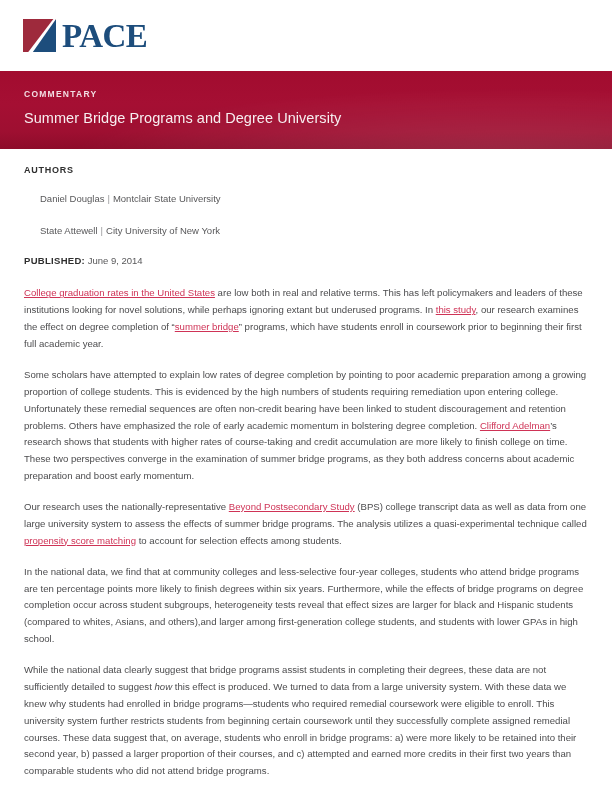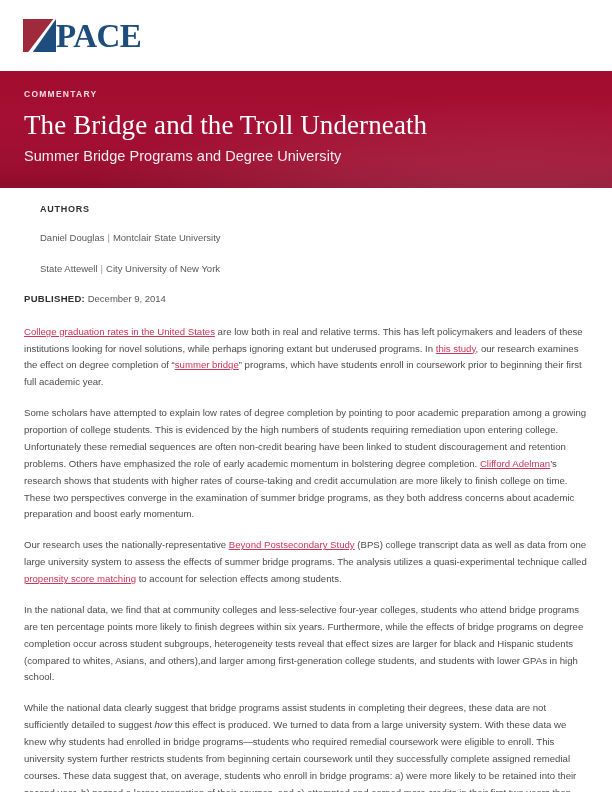--- a/index.html
+++ b/index.html
@@ -21,20 +21,21 @@
   .masthead {
     height: 71px;
     background: #ffffff;
     display: flex;
     align-items: center;
     padding-left: 23px;
   }
   .logo {
     display: flex;
     align-items: center;
+    gap: 6px;
   }
   .logo-mark {
     width: 33px;
     height: 33px;
     position: relative;
     overflow: hidden;
     background: #9e2a3c;
     flex: 0 0 auto;
   }
   .logo-mark .tri-blue {
@@ -98,21 +99,21 @@
 
   
   .content {
     padding: 16px 24px 0 24px;
   }
   .meta-heading {
     font-size: 9px;
     font-weight: bold;
     letter-spacing: 0.75px;
     color: #2f2f2f;
-    margin: 0 0 6px 16px;
+    margin: 0 0 6px 0;
     text-transform: uppercase;
   }
   .author-line {
     font-size: 9.5px;
     color: #58585a;
     line-height: 1.62;
     margin: 16px;
   }
   .author-sep {
     color: #9a9a9c;
@@ -158,37 +159,36 @@
     <span class="logo-mark">
       <span class="tri-blue"></span>
       <span class="slash"></span>
     </span>
     <span class="logo-word">PACE</span>
   </div>
 </header>
 
 <section class="banner">
   <div class="kicker">COMMENTARY</div>
-  <h1 class="banner-title">The Bridge and the Troll Underneath</h1>
   <div class="banner-subtitle">Summer Bridge Programs and Degree University</div>
 </section>
 
 <section class="content">
   <div class="meta-heading">AUTHORS</div>
   <div>
     <p class="author-line">
       <span>Daniel Douglas</span><span class="author-sep">|</span><span>Montclair State University</span>
     </p>
     <p class="author-line">
       <span>State Attewell</span><span class="author-sep">|</span><span>City University of New York</span>
     </p>
   </div>
   <p class="published">
     <b><span>PUBLISHED</span>:</b>
-    <span>December 9, 2014</span>
+    <span>June 9, 2014</span>
   </p>
 </section>
 
 <section class="body-copy" id="article-body">
     <p><a href="#">College graduation rates in the United States</a><span> are low both in real and relative terms. This has left policymakers and leaders of these institutions looking for novel solutions, while perhaps ignoring extant but underused programs. In </span><a href="#">this study</a><span>, our research examines the effect on degree completion of “</span><a href="#">summer bridge</a><span>” programs, which have students enroll in coursework prior to beginning their first full academic year.</span></p>
     <p><span>Some scholars have attempted to explain low rates of degree completion by pointing to poor academic preparation among a growing proportion of college students. This is evidenced by the high numbers of students requiring remediation upon entering college. Unfortunately these remedial sequences are often non-credit bearing have been linked to student discouragement and retention problems. Others have emphasized the role of early academic momentum in bolstering degree completion. </span><a href="#">Clifford Adelman</a><span>’s research shows that students with higher rates of course-taking and credit accumulation are more likely to finish college on time. These two perspectives converge in the examination of summer bridge programs, as they both address concerns about academic preparation and boost early momentum.</span></p>
     <p><span>Our research uses the nationally-representative </span><a href="#">Beyond Postsecondary Study</a><span> (BPS) college transcript data as well as data from one large university system to assess the effects of summer bridge programs. The analysis utilizes a quasi-experimental technique called </span><a href="#">propensity score matching</a><span> to account for selection effects among students.</span></p>
     <p><span>In the national data, we find that at community colleges and less-selective four-year colleges, students who attend bridge programs are ten percentage points more likely to finish degrees within six years. Furthermore, while the effects of bridge programs on degree completion occur across student subgroups, heterogeneity tests reveal that effect sizes are larger for black and Hispanic students (compared to whites, Asians, and others),and larger among first-generation college students, and students with lower GPAs in high school.</span></p>
     <p><span>While the national data clearly suggest that bridge programs assist students in completing their degrees, these data are not sufficiently detailed to suggest </span><i>how</i><span> this effect is produced. We turned to data from a large university system. With these data we knew why students had enrolled in bridge programs—students who required remedial coursework were eligible to enroll. This university system further restricts students from beginning certain coursework until they successfully complete assigned remedial courses. These data suggest that, on average, students who enroll in bridge programs: a) were more likely to be retained into their second year, b) passed a larger proportion of their courses, and c) attempted and earned more credits in their first two years than comparable students who did not attend bridge programs.</span></p>
   </section>

